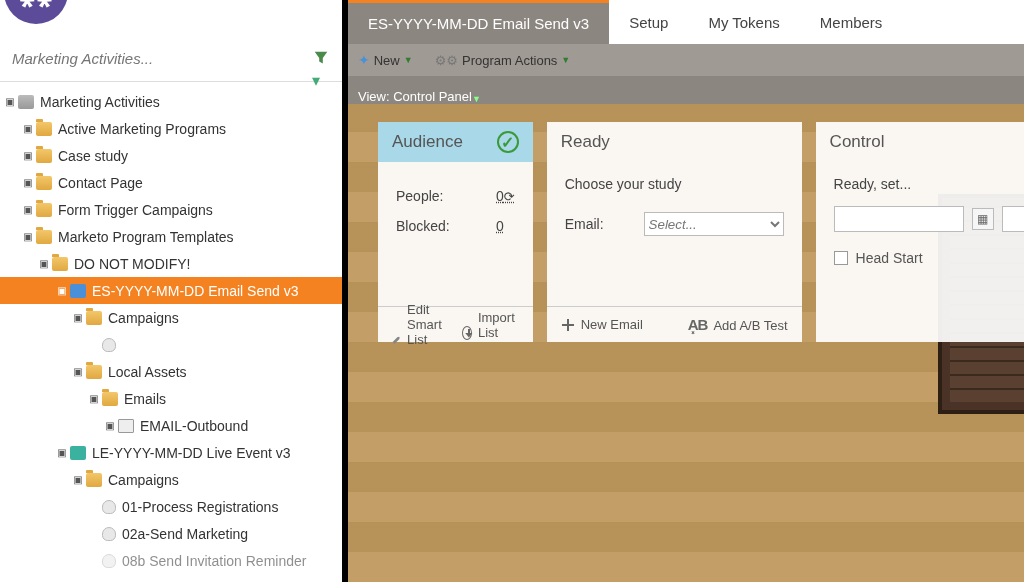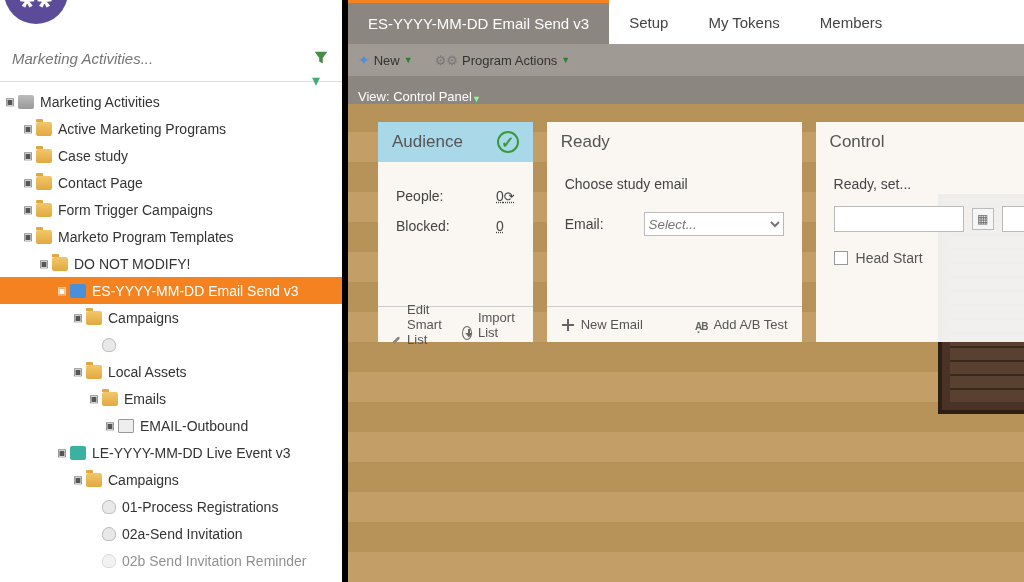--- a/index.html
+++ b/index.html
@@ -67,21 +67,21 @@
 .cb { width: 14px; height: 14px; border: 1px solid #999; background: #fff; }
 .ico { width: 14px; height: 14px; display: inline-block; }
 .pencil { transform: rotate(-45deg); background: linear-gradient(#888,#888); clip-path: polygon(0 40%,80% 40%,100% 50%,80% 60%,0 60%); }
 .import { border: 1.5px solid #666; border-radius: 50%; position: relative; }
 .import::after { content: ""; position: absolute; left: 5px; top: 2px; width: 2px; height: 7px; background: #666; }
 .import::before { content: ""; position: absolute; left: 2px; top: 6px; width: 8px; height: 5px; background: #666; clip-path: polygon(50% 100%,0 0,100% 0); }
 .plus { position: relative; }
 .plus::before,.plus::after { content: ""; position: absolute; background: #666; }
 .plus::before { left: 6px; top: 1px; width: 2px; height: 12px; }
 .plus::after { left: 1px; top: 6px; width: 12px; height: 2px; }
-.ab { font-size: 10px; font-weight: bold; color: #666; letter-spacing: -1px; }
+.ab { font-size: 15px; font-weight: bold; color: #666; letter-spacing: -1px; }
 .refresh { font-size: 13px; }
 .newstar { color: #4a90d9; font-size: 14px; }
 .gears { color: #777; font-size: 13px; }
 </style>
 </head>
 <body>
 
 <div class="app">
   <div class="left">
     <div class="logo-row">
@@ -171,26 +171,26 @@
           <span>Campaigns</span>
         </div>
       <div class="tree-row ind5">
           <span class="tog"></span>
           <span class="fld bulb-icon"></span>
           <span>01-Process Registrations</span>
         </div>
       <div class="tree-row ind5">
           <span class="tog"></span>
           <span class="fld bulb-icon"></span>
-          <span>02a-Send Invitation</span>
+          <span>02a-Send Marketing</span>
         </div>
       <div class="tree-row ind5" style="opacity:.55">
           <span class="tog"></span>
           <span class="fld bulb-icon"></span>
-          <span>02b Send Invitation Reminder</span>
+          <span>08b Send Invitation Reminder</span>
         </div>
     </div>
   </div>
 
   <div class="right">
     <div class="tabs">
       <div class="tab active">ES-YYYY-MM-DD Email Send v3</div>
       <div class="tab">Setup</div>
       <div class="tab">My Tokens</div>
       <div class="tab">Members</div>
@@ -242,21 +242,21 @@
                 <span>Import List</span>
               </span>
           </div>
         </div>
 
         <div class="panel">
           <div class="phead">
               <span>Ready</span>
             </div>
           <div class="pbody">
-            <div style="margin-bottom:18px;">Choose study email</div>
+            <div style="margin-bottom:18px;">Choose your study</div>
             <div class="sel">
               <span>Email:</span>
               <select><option>Select...</option></select>
             </div>
           </div>
           <div class="pfoot">
             <span class="lnk">
                 <span class="ico plus"></span>
                 <span>New Email</span>
               </span>

